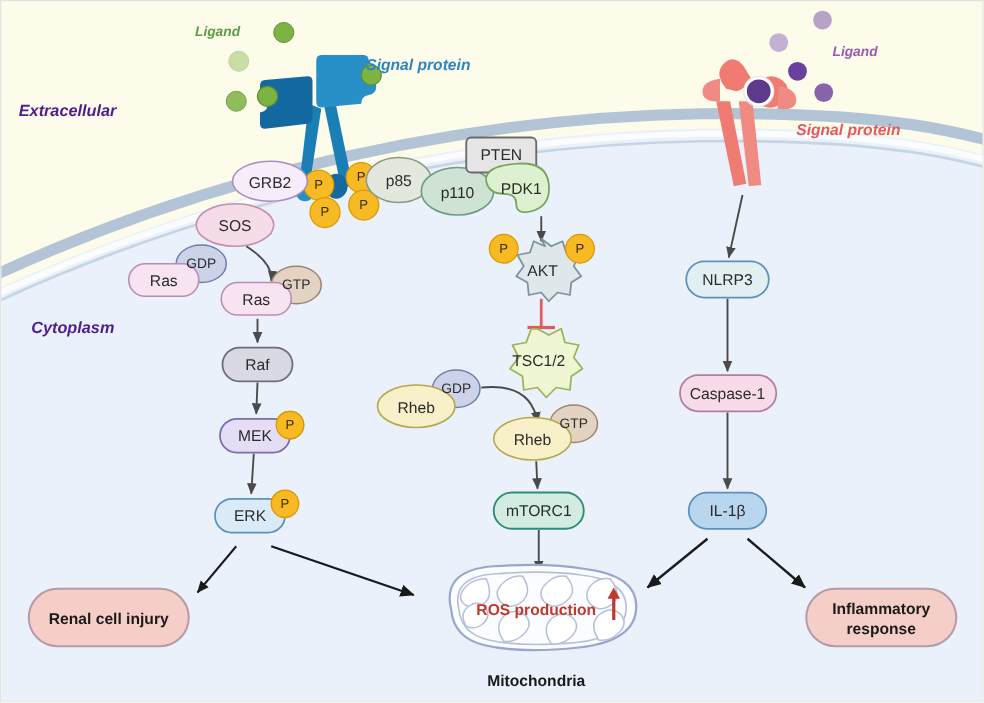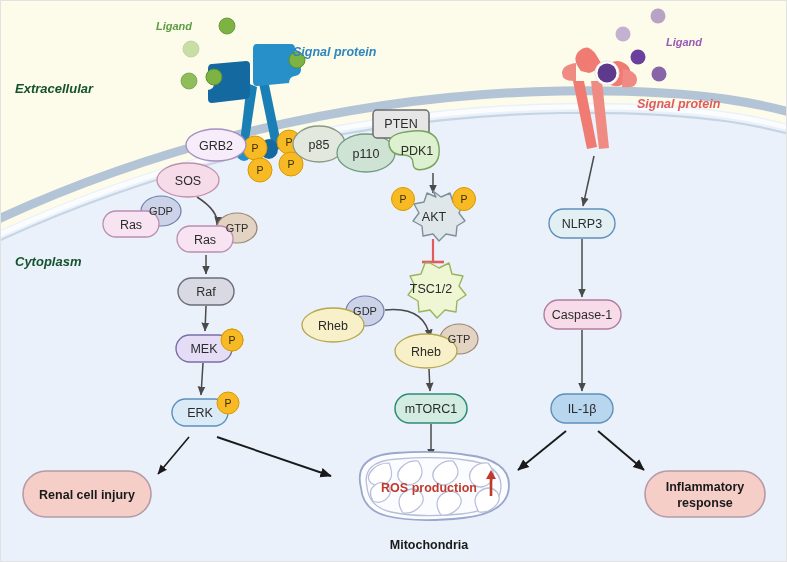--- a/index.html
+++ b/index.html
@@ -26,21 +26,21 @@
   }
   .lbl {
     position: absolute;
     white-space: nowrap;
     pointer-events: none;
     font-style: italic;
   }
   .region-label {
     font-size: 13px;
     font-weight: bold;
-    color: #14532d;
+    color: #4c1d95;
   }
   .lig-label-left {
     font-size: 11px;
     font-weight: bold;
     color: #5a9e43;
   }
   .lig-label-right {
     font-size: 11px;
     font-weight: bold;
     color: #9b59b6;
@@ -373,21 +373,21 @@
 
       <g>
         <line x1="490" y1="495" x2="490" y2="473" stroke="#c0392b" stroke-width="2.6"></line>
         <path d="M490,469 l5,9 l-10,0 z" fill="#c0392b"></path>
       </g>
     </g>
     <text class="mito-label" x="428" y="544">Mitochondria</text>
   </svg>
 
   <div class="lbl region-label" style="left:14px; top:80px;">Extracellular</div>
-  <div class="lbl region-label" style="left:14px; top:253px;">Cytoplasm</div>
+  <div class="lbl region-label" style="left:24px; top:253px;">Cytoplasm</div>
 
   <div class="lbl lig-label-left" style="left:155px; top:19px;">Ligand</div>
   <div class="lbl sp-label-left" style="left:292px; top:44px;">Signal protein</div>
 
   <div class="lbl lig-label-right" style="left:665px; top:35px;">Ligand</div>
   <div class="lbl sp-label-right" style="left:636px; top:96px;">Signal protein</div>
 
 </div>
 
 </body></html>

